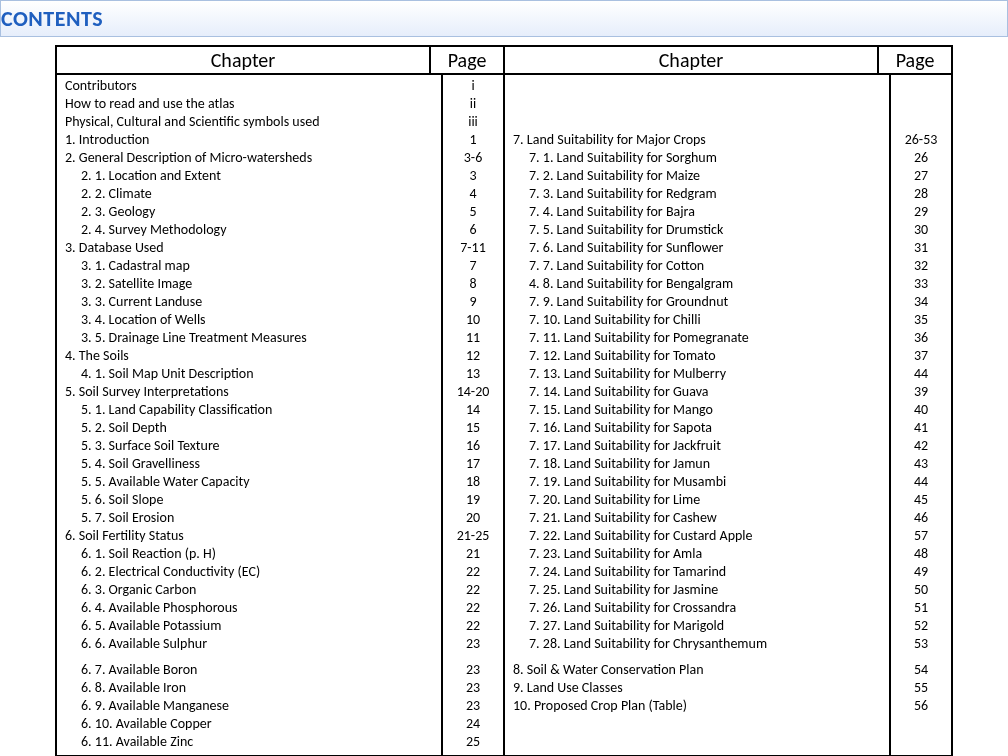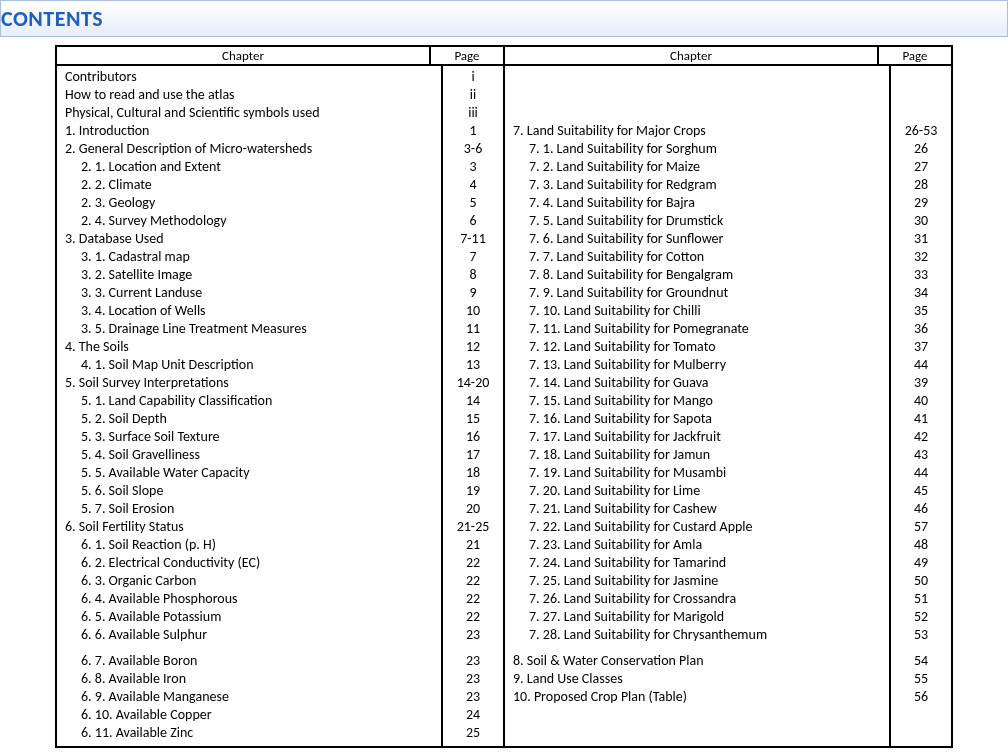--- a/index.html
+++ b/index.html
@@ -31,21 +31,21 @@
   }
   .col-left, .col-right {
     flex: 1;
     display: flex;
     flex-direction: column;
   }
   .col-left { border-right: 2px solid #000; }
   .header-row {
     display: flex;
     border-bottom: 2px solid #000;
-    font-size: 13px;
+    font-size: 20px;
     justify-content: flex-end;
   }
   .header-row .chapter-h {
     flex: 1;
     text-align: center;
     padding: 1px 0;
   }
   .header-row .page-h {
     width: 60px;
     text-align: center;
@@ -191,21 +191,21 @@
             <div class="row">&nbsp;</div>
             <div class="row">&nbsp;</div>
             <div class="row">7. Land Suitability for Major Crops</div>
             <div class="row indent">7. 1. Land Suitability for Sorghum</div>
             <div class="row indent">7. 2. Land Suitability for Maize</div>
             <div class="row indent">7. 3. Land Suitability for Redgram</div>
             <div class="row indent">7. 4. Land Suitability for Bajra</div>
             <div class="row indent">7. 5. Land Suitability for Drumstick</div>
             <div class="row indent">7. 6. Land Suitability for Sunflower</div>
             <div class="row indent">7. 7. Land Suitability for Cotton</div>
-            <div class="row indent">7. 8. Land Suitability for Bengalgram</div>
+            <div class="row indent">4. 8. Land Suitability for Bengalgram</div>
             <div class="row indent">7. 9. Land Suitability for Groundnut</div>
             <div class="row indent">7. 10. Land Suitability for Chilli</div>
             <div class="row indent">7. 11. Land Suitability for Pomegranate</div>
             <div class="row indent">7. 12. Land Suitability for Tomato</div>
             <div class="row indent">7. 13. Land Suitability for Mulberry</div>
             <div class="row indent">7. 14. Land Suitability for Guava</div>
             <div class="row indent">7. 15. Land Suitability for Mango</div>
             <div class="row indent">7. 16. Land Suitability for Sapota</div>
             <div class="row indent">7. 17. Land Suitability for Jackfruit</div>
             <div class="row indent">7. 18. Land Suitability for Jamun</div>

